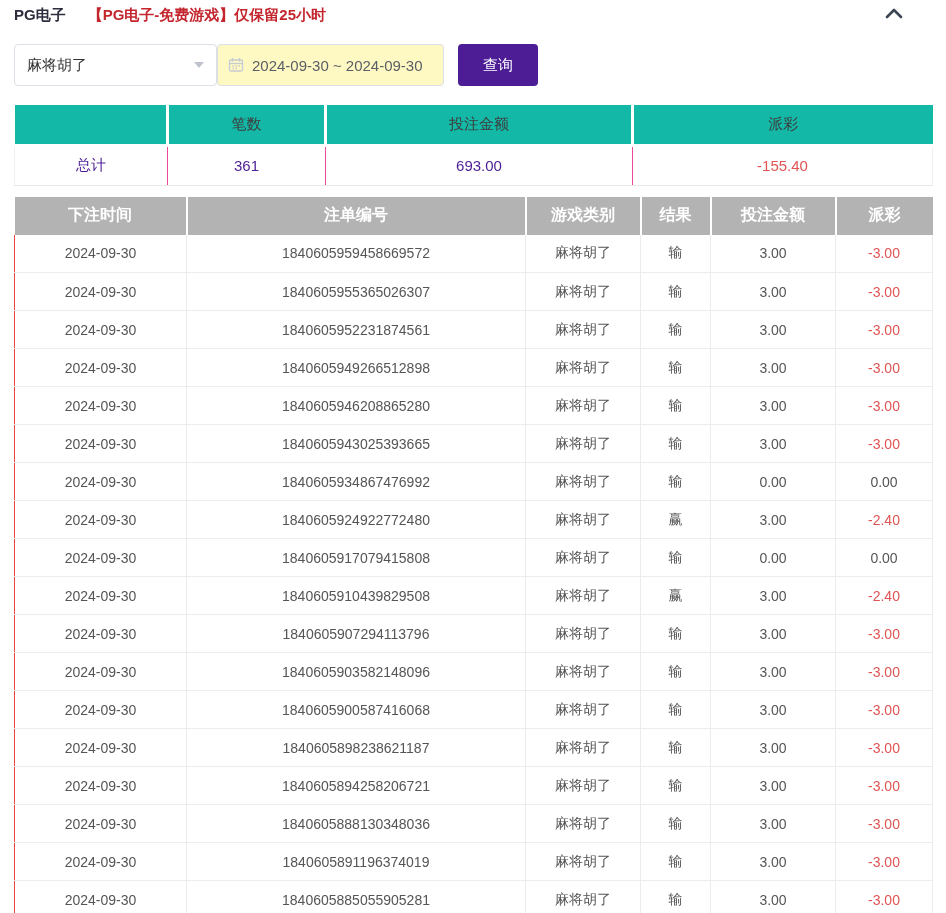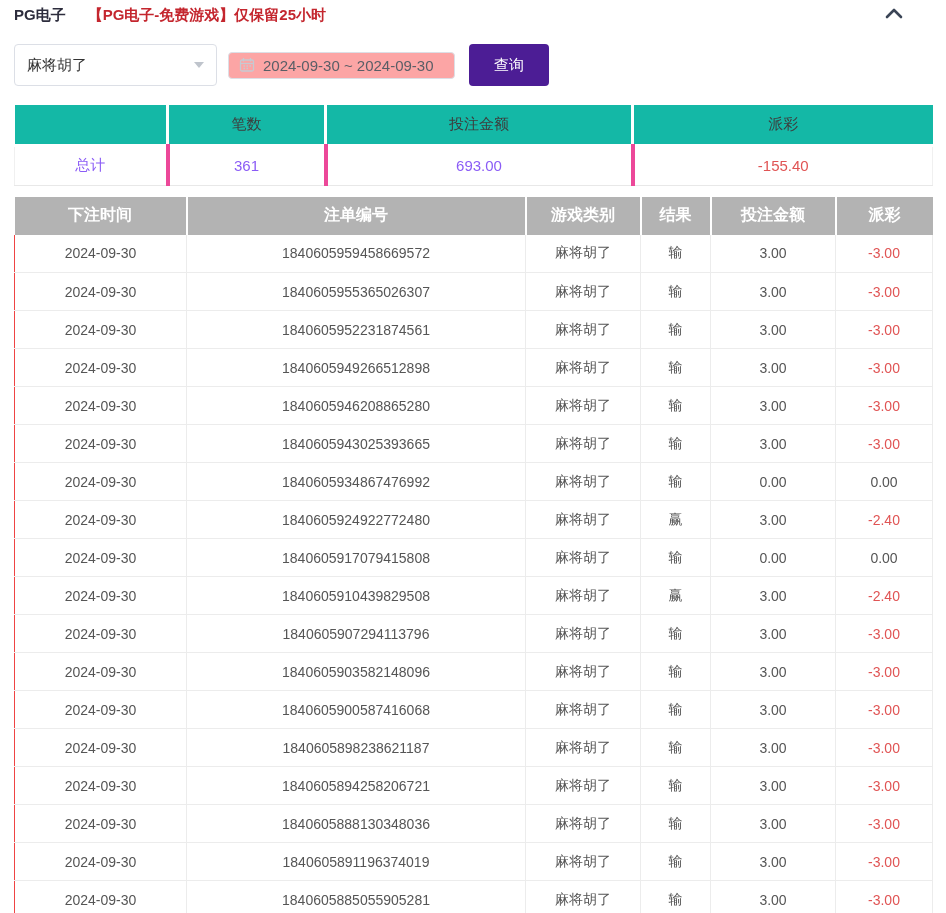--- a/index.html
+++ b/index.html
@@ -14,43 +14,43 @@
   .notice { margin-left:22px; font-size:15px; font-weight:bold; color:#c4262e; }
   .chevron { margin-left:auto; margin-right:28px; cursor:pointer; display:flex; align-items:center; }
 
   
   .filters { display:flex; align-items:center; margin:16px 14px 0 14px; }
   .select { width:203px; height:42px; border:1px solid #dcdfe6; border-radius:4px;
             display:flex; align-items:center; padding:0 12px; cursor:pointer; background:#fff; }
   .select-value { font-size:15px; color:#333; flex:1; }
   .caret { width:0; height:0; border-left:5px solid transparent; border-right:5px solid transparent;
            border-top:6px solid #bfc4cc; }
-  .datepicker { margin-left:11px; width:227px; height:27px; border:1px solid #dcdfe6; border-radius:4px;
-                display:flex; align-items:center; padding:0 10px; cursor:pointer; background:#fca5a5; }
+  .datepicker { width:227px; height:42px; border:1px solid #dcdfe6; border-radius:4px;
+                display:flex; align-items:center; padding:0 10px; cursor:pointer; background:#fef9c3; }
   .cal { display:flex; align-items:center; margin-right:8px; }
   .date-value { font-size:15px; color:#5a5e66; white-space:nowrap; }
   .btn-group { display:flex; margin-left:9px; }
   .qbtn { width:80px; height:42px; background:#fff; border:1px solid #dcdfe6; margin-left:-1px;
           font-size:15px; color:#c9c9c9; cursor:pointer;
           font-family:"Liberation Sans","DejaVu Sans",sans-serif; }
   .qbtn:first-child { margin-left:0; border-radius:4px 0 0 4px; }
   .qbtn:last-child { border-radius:0 4px 4px 0; }
   .qbtn.active { border:1px solid #55a7f0; color:#3f9ef5; border-radius:4px; position:relative; z-index:1; }
   .query { margin-left:14px; width:80px; height:42px; background:#4c1d95; border:none; border-radius:4px;
            color:#fff; font-size:15px; cursor:pointer;
            font-family:"Liberation Sans","DejaVu Sans",sans-serif; }
 
   
   table { border-collapse:collapse; table-layout:fixed; }
   .summary { margin:19px 14px 0 14px; width:918px; }
   .summary th { background:#14b8a6; height:40px; font-size:15px; font-weight:400; color:#3d3d3d;
                 text-align:center; border-right:3px solid #fff; border-bottom:3px solid #fff; }
   .summary th:last-child { border-right:none; }
-  .summary td { height:40px; font-size:15px; color:#8b5cf6; text-align:center;
-                border-bottom:1px solid #e8e8e8; border-right:4px solid #ec4899; }
+  .summary td { height:40px; font-size:15px; color:#4c1d95; text-align:center;
+                border-bottom:1px solid #e8e8e8; border-right:1px solid #ec4899; }
   .summary td:first-child { border-left:1px solid #f0f0f0; }
   .summary td:last-child { border-right:1px solid #f0f0f0; }
 
   
   .records { margin:11px 14px 0 14px; width:918px; }
   .records th { background:#b3b3b3; height:38px; color:#fff; font-size:16px; font-weight:bold;
                 text-align:center; border-right:2px solid #fff; }
   .records th:last-child { border-right:none; }
   .records td { height:38px; font-size:14px; color:#555; text-align:center;
                 border-bottom:1px solid #ececec; border-right:1px solid #ececec; background:#fff; }

